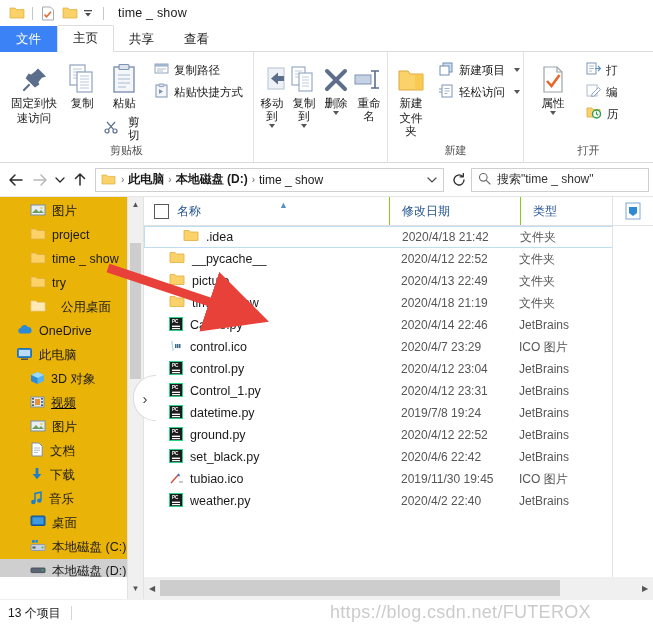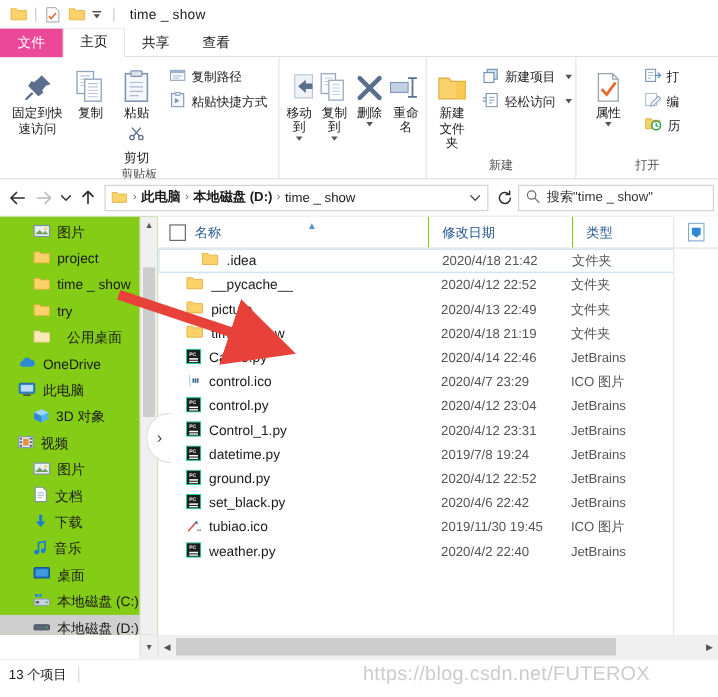--- a/index.html
+++ b/index.html
@@ -16,61 +16,61 @@
   .titlebar{height:26px;background:#ffffff;display:flex;align-items:center;padding-left:8px;gap:0;}
   .qat-ico{width:18px;height:18px;display:inline-flex;align-items:center;justify-content:center;}
   .sep-v{width:1px;height:13px;background:#c8c8c8;margin:0 6px;}
   .win-title{font-size:12.5px;color:#1a1a1a;margin-left:8px;letter-spacing:.2px;}
 
   
   .tabstrip{height:26px;display:flex;align-items:flex-end;background:#fff;position:relative;}
   .tabstrip:after{content:"";position:absolute;left:0;right:0;bottom:0;height:1px;background:#dcdcdc;}
   .tab{height:25px;padding:0 15px;display:flex;align-items:center;font-size:12.5px;color:#1a1a1a;
        position:relative;z-index:2;background:transparent;cursor:default;}
-  .tab.file{background:#ec4899;color:#fff;padding:0 16px;height:26px;}
+  .tab.file{background:#3b82f6;color:#fff;padding:0 16px;height:26px;}
   .tab.active{background:#fff;border:1px solid #dcdcdc;border-bottom:1px solid #fff;border-radius:2px 2px 0 0;text-align:right;}
 
   
   .ribbon{height:110px;background:#fff;border-bottom:1px solid #dcdcdc;display:flex;position:relative;overflow:hidden;}
   .rgroup{position:relative;display:flex;flex-direction:column;justify-content:space-between;padding:3px 0 0 0;}
   .rgroup + .rgroup{border-left:1px solid #e2e2e2;}
   .rgroup-body{display:flex;align-items:flex-start;padding:2px 6px 0 6px;flex:1;}
   .rgroup-label{text-align:center;font-size:11px;color:#505050;padding-bottom:4px;}
 
   .bigbtn{width:58px;display:flex;flex-direction:column;align-items:center;padding:2px 1px 0;cursor:default;}
   .bigbtn .ic{height:36px;display:flex;align-items:flex-end;justify-content:center;}
   .bigbtn .lb{font-size:11.5px;color:#1a1a1a;text-align:center;line-height:13px;margin-top:2px;}
   .bigbtn .lb.w{width:54px;}
   .drop-ar{width:0;height:0;border-left:3.5px solid transparent;border-right:3.5px solid transparent;border-top:4px solid #555;margin:1px auto 0;}
 
   .smallcol{display:flex;flex-direction:column;padding-top:3px;gap:2px;}
   .smallbtn{display:flex;align-items:center;gap:5px;padding:1px 4px;cursor:default;}
   .smallbtn .lb{font-size:11.5px;color:#1a1a1a;white-space:nowrap;}
   .smallbtn .ar{width:0;height:0;border-left:3.5px solid transparent;border-right:3.5px solid transparent;border-top:4px solid #555;margin-left:4px;}
 
-  .cutrow{display:flex;align-items:center;gap:5px;margin-top:4px;justify-content:center;flex-direction:column;}
+  .cutrow{display:flex;align-items:center;gap:5px;margin-top:4px;justify-content:center;}
 
   
   .navbar{height:33px;display:flex;align-items:center;background:#fff;padding:0 4px;gap:0;}
   .navbtn{width:24px;height:24px;display:flex;align-items:center;justify-content:center;cursor:default;}
   .addr{flex:1;height:22px;border:1px solid #cfcfcf;background:#fff;display:flex;align-items:center;padding:0 2px;margin:0 3px;min-width:0;}
   .crumbs{display:flex;align-items:center;flex:1;gap:0;overflow:hidden;padding-left:2px;}
   .crumb{font-size:12px;color:#1a1a1a;padding:0 3px;white-space:nowrap;cursor:default;}
   .crumb.bold{font-weight:bold;}
   .crumb-sep{color:#666;font-size:10px;padding:0 1px;}
   .addr-caret{width:18px;display:flex;align-items:center;justify-content:center;}
   .refresh{width:24px;height:22px;display:flex;align-items:center;justify-content:center;}
   .search{width:164px;height:22px;border:1px solid #cfcfcf;background:#fff;display:flex;align-items:center;gap:6px;padding:0 6px;}
   .search .txt{font-size:12px;color:#333;white-space:nowrap;}
 
   
   .main{display:flex;height:380px;border-top:1px solid #e6e6e6;}
 
   
-  .navpane{width:143px;position:relative;background:#84cc16;overflow:hidden;}
+  .navpane{width:143px;position:relative;background:#eab308;overflow:hidden;}
   .navlist{padding-top:2px;}
   .navitem{height:24px;display:flex;align-items:center;gap:6px;padding-left:10px;cursor:default;position:relative;}
   .navitem.sel{background:#cfcfcf;}
   .navitem .lbl{font-size:12.5px;color:#1a1a1a;white-space:nowrap;}
   .pin{margin-left:auto;margin-right:6px;}
 
   
   .vsb{position:absolute;right:0;top:0;width:15px;height:100%;background:#f0f0f0;border-left:1px solid #e2e2e2;}
   .vsb .arr{height:15px;display:flex;align-items:center;justify-content:center;color:#555;font-size:8px;}
   .vsb .thumb{position:absolute;left:2px;width:11px;background:#cdcdcd;}
@@ -520,21 +520,21 @@
 
         <div class="navitem" style="padding-left:30px;">
           <span><svg width="15" height="14" viewBox="0 0 15 14">
                 <path d="M7.5 1L14 4v6l-6.5 3L1 10V4z" fill="#54b3ea"></path>
                 <path d="M7.5 1L14 4l-6.5 3L1 4z" fill="#9cd8f5"></path>
                 <path d="M7.5 7v6L1 10V4z" fill="#2f8ad4"></path>
               </svg></span>
           <span class="lbl">3D 对象</span>
         </div>
 
-        <div class="navitem" style="padding-left:16px;">
+        <div class="navitem" style="padding-left:30px;text-decoration:underline;">
           <span><svg width="15" height="14" viewBox="0 0 15 14">
                 <rect x="1" y="2" width="13" height="10" fill="#dfe7ef" stroke="#7d8fa3" stroke-width=".9"></rect>
                 <g fill="#4a5a6a">
                   <rect x="2" y="3" width="2" height="1.6"></rect>
                   <rect x="2" y="6.2" width="2" height="1.6"></rect>
                   <rect x="2" y="9.4" width="2" height="1.6"></rect>
                   <rect x="11" y="3" width="2" height="1.6"></rect>
                   <rect x="11" y="6.2" width="2" height="1.6"></rect>
                   <rect x="11" y="9.4" width="2" height="1.6"></rect>
                 </g>

